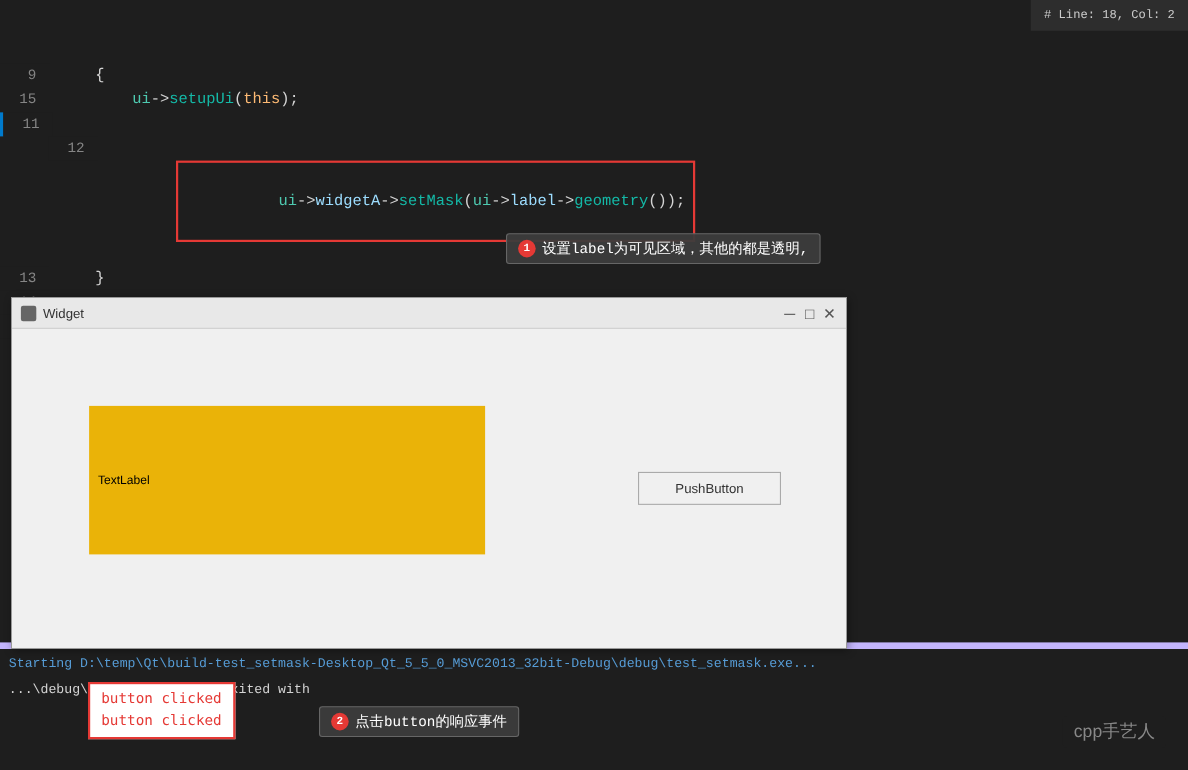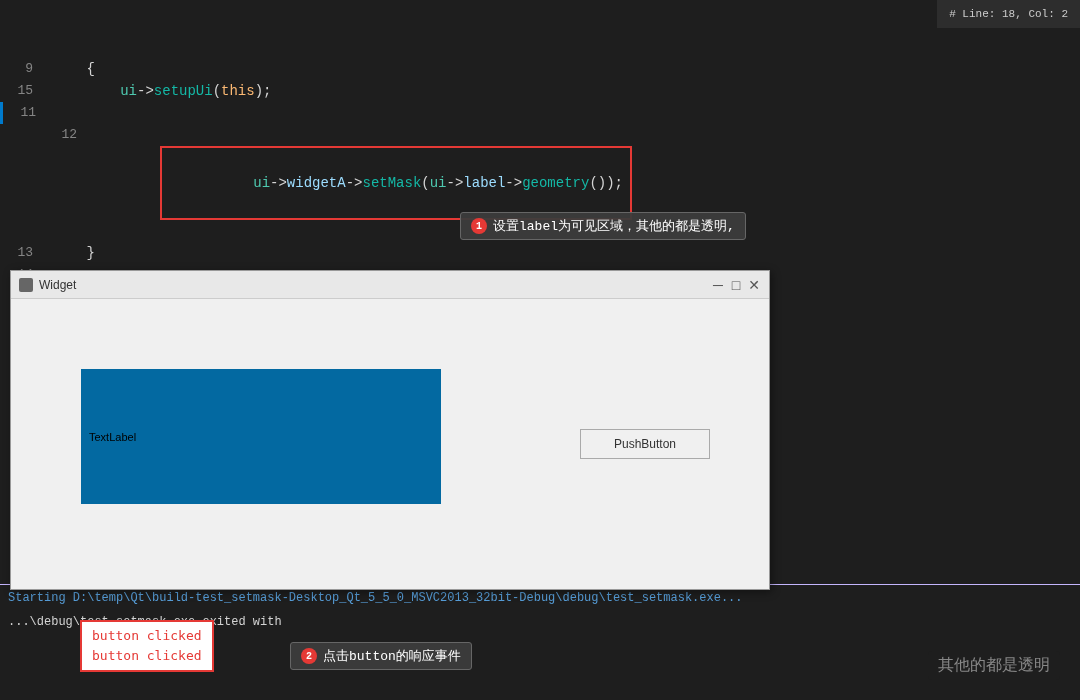--- a/index.html
+++ b/index.html
@@ -165,21 +165,21 @@
     }
 
     
     .output-panel {
       position: absolute;
       bottom: 0;
       left: 0;
       right: 0;
       height: 116px;
       background: #1e1e1e;
-      border-top: 1px solid #c4b5fd;
+      border-top: 6px solid #c4b5fd;
     }
     .output-text {
       color: #569cd6;
       font-size: 12px;
       padding: 4px 8px;
       line-height: 18px;
     }
     .output-text-white {
       color: #d4d4d4;
       font-size: 12px;
@@ -255,21 +255,21 @@
       background: #f0f0f0;
     }
 
     
     .masked-area {
       position: absolute;
       top: 70px;
       left: 70px;
       width: 360px;
       height: 135px;
-      background: #0369a1;
+      background: #eab308;
       display: flex;
       align-items: center;
       justify-content: flex-start;
       padding: 8px;
     }
     .text-label {
       font-size: 11px;
       color: #000;
       font-family: Arial, sans-serif;
     }
@@ -444,13 +444,13 @@
     <div class="masked-area">
       <span class="text-label">TextLabel</span>
     </div>
 
     <div class="push-button">
       <span>PushButton</span>
     </div>
   </div>
 </div>
 
-<div class="watermark">其他的都是透明</div>
+<div class="watermark">cpp手艺人</div>
 
 </body></html>

